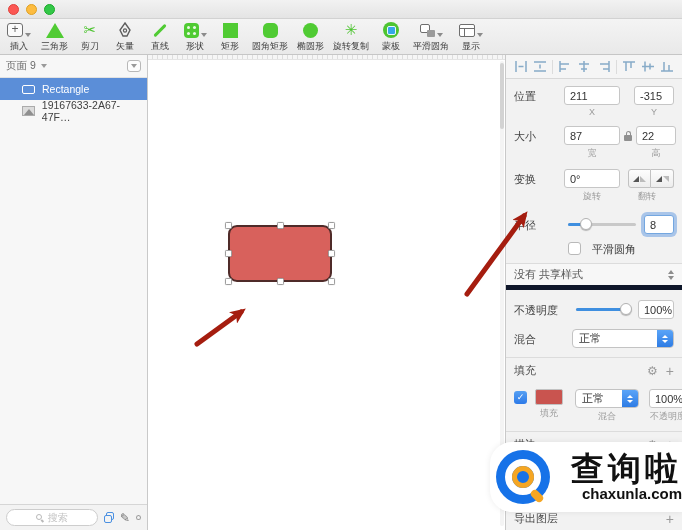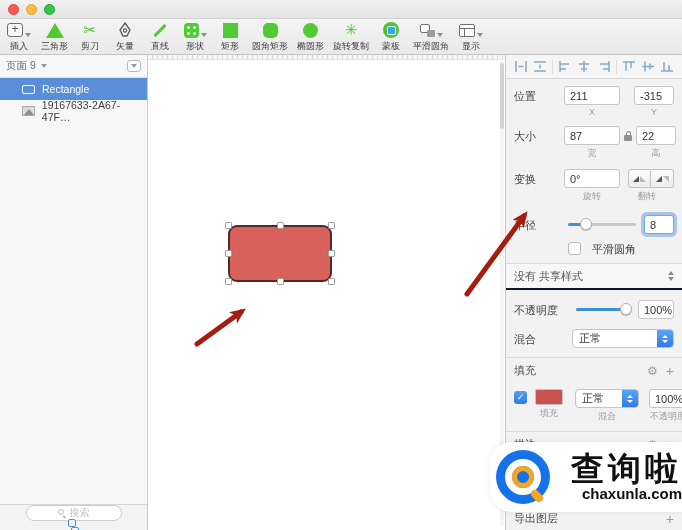--- a/index.html
+++ b/index.html
@@ -49,21 +49,21 @@
   .page-header { height:23px; display:flex; align-items:center; padding:0 6px; border-bottom:1px solid #e2e2e2; color:#6b6b6b; font-size:10.5px; }
   .page-header .pchev { width:0; height:0; border-left:3.5px solid transparent; border-right:3.5px solid transparent; border-top:4px solid #9a9a9a; margin-left:5px; }
   .page-header .sp { flex:1; }
   .panel-toggle { width:14px; height:12px; border:1px solid #b8b8b8; border-radius:3px; background:#fdfdfd; display:flex; align-items:center; justify-content:center; }
   .panel-toggle i { width:0; height:0; border-left:3px solid transparent; border-right:3px solid transparent; border-top:4px solid #9a9a9a; }
   .layer-row { height:22px; display:flex; align-items:center; padding-left:22px; gap:7px; font-size:10.5px; color:#404040; }
   .layer-row.selected { background:#5b8ed8; color:#fff; }
   .ic-layer-rect { width:13px; height:9px; border:1.5px solid #fff; border-radius:2px; }
   .ic-layer-img { width:13px; height:10px; background:#dcdcdc; border:1px solid #ababab; position:relative; overflow:hidden; }
   .ic-layer-img i { position:absolute; left:1px; bottom:0; width:0; height:0; border-left:5px solid transparent; border-right:5px solid transparent; border-bottom:6px solid #8f8f8f; }
-  .sidebar-bottom { position:absolute; bottom:0; left:0; right:0; height:26px; border-top:1px solid #d6d6d6; background:#f3f3f3; display:flex; align-items:center; padding:0 6px; gap:6px;flex-direction:column; }
+  .sidebar-bottom { position:absolute; bottom:0; left:0; right:0; height:26px; border-top:1px solid #d6d6d6; background:#f3f3f3; display:flex; align-items:center; padding:0 6px; gap:6px; }
   .searchbox { position:relative; width:96px; height:17px; background:#fff; border:1px solid #cdcdcd; border-radius:9px; display:flex; align-items:center; justify-content:center; gap:4px; }
   .mag { position:relative; width:8px; height:8px; }
   .mag i { position:absolute; left:0; top:0; width:6px; height:6px; border:1.5px solid #b9b9b9; border-radius:50%; }
   .mag b { position:absolute; right:0; bottom:0; width:3px; height:1.5px; background:#b9b9b9; transform:rotate(45deg); }
   .search-ph { color:#c2c2c2; font-size:10px; }
   .ic-pages { width:11px; height:11px; position:relative; }
   .ic-pages .p1 { position:absolute; right:0; top:0; width:8px; height:8px; border:1.5px solid #4a90e2; border-radius:2px; }
   .ic-pages .p2 { position:absolute; left:0; bottom:0; width:8px; height:8px; border:1.5px solid #4a90e2; border-radius:2px; background:#f3f3f3; }
   .ic-pencil { color:#6e6e6e; font-size:12px; }
   .ic-dot { width:5px; height:5px; border:1px solid #9a9a9a; border-radius:50%; }
@@ -100,21 +100,21 @@
 
   .slider { position:relative; height:3px; background:#c9c9c9; border-radius:2px; flex:1; margin:8px 8px 0 4px; }
   .slider .sfill { position:absolute; left:0; top:0; height:3px; background:#3f8fe0; border-radius:2px; }
   .slider .knob { position:absolute; top:-5px; width:12px; height:12px; background:#fff; border:1px solid #b3b3b3; border-radius:50%; box-shadow:0 1px 1px rgba(0,0,0,.25); }
   .nfield.focus { border-color:#74a7e0; box-shadow:0 0 0 3px rgba(110,160,225,.55); }
 
   .cbrow { display:flex; align-items:flex-start; gap:11px; padding:6px 8px 6px 62px; }
   .checkbox { width:13px; height:13px; border-radius:3px; background:linear-gradient(#56a0f3,#2d7ae8); color:#fff; font-size:9px; line-height:13px; text-align:center; flex:none; }
   .checkbox.un { background:#fff; border:1px solid #b9b9b9; }
 
-  .shared-row { border-top:1px solid #dcdcdc; border-bottom:2px solid #0f172a; background:#f7f7f7; height:27px; display:flex; align-items:center; padding:0 8px; color:#555; }
+  .shared-row { border-top:1px solid #dcdcdc; border-bottom:5px solid #0f172a; background:#f7f7f7; height:27px; display:flex; align-items:center; padding:0 8px; color:#555; }
   .shared-row .sp { flex:1; }
   .stepper-gray { display:flex; flex-direction:column; gap:2px; align-items:center; }
   .stepper-gray i { width:0; height:0; border-left:3.5px solid transparent; border-right:3.5px solid transparent; border-bottom:4px solid #8c8c8c; }
   .stepper-gray b { width:0; height:0; border-left:3.5px solid transparent; border-right:3.5px solid transparent; border-top:4px solid #8c8c8c; }
 
   .select { display:flex; align-items:center; height:19px; background:#fff; border:1px solid #c3c3c3; border-radius:4px; overflow:hidden; }
   .select .val { flex:1; padding:0 6px; color:#333; white-space:nowrap; }
   .select .bluestep { width:16px; align-self:stretch; background:linear-gradient(#5aa4f8,#2e7ce4); display:flex; flex-direction:column; align-items:center; justify-content:center; gap:2px; flex:none; }
   .bluestep i { width:0; height:0; border-left:3px solid transparent; border-right:3px solid transparent; border-bottom:3.5px solid #fff; }
   .bluestep b { width:0; height:0; border-left:3px solid transparent; border-right:3px solid transparent; border-top:3.5px solid #fff; }

